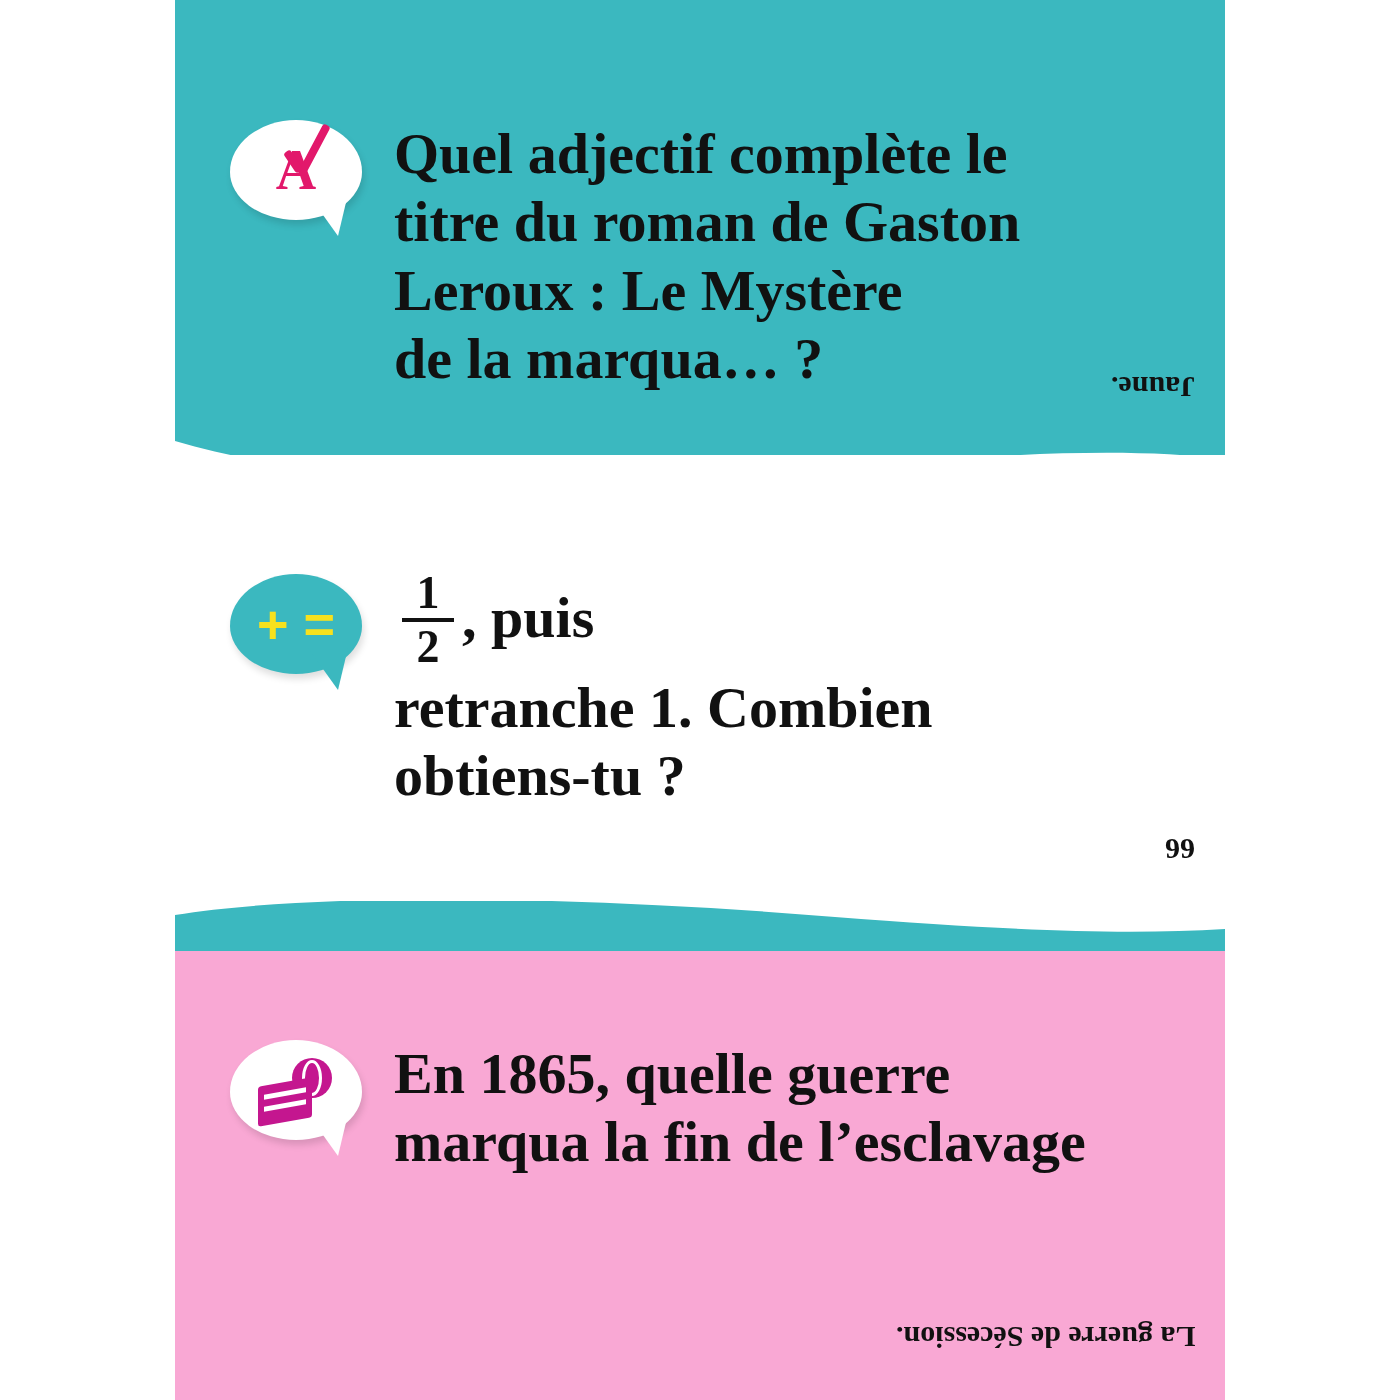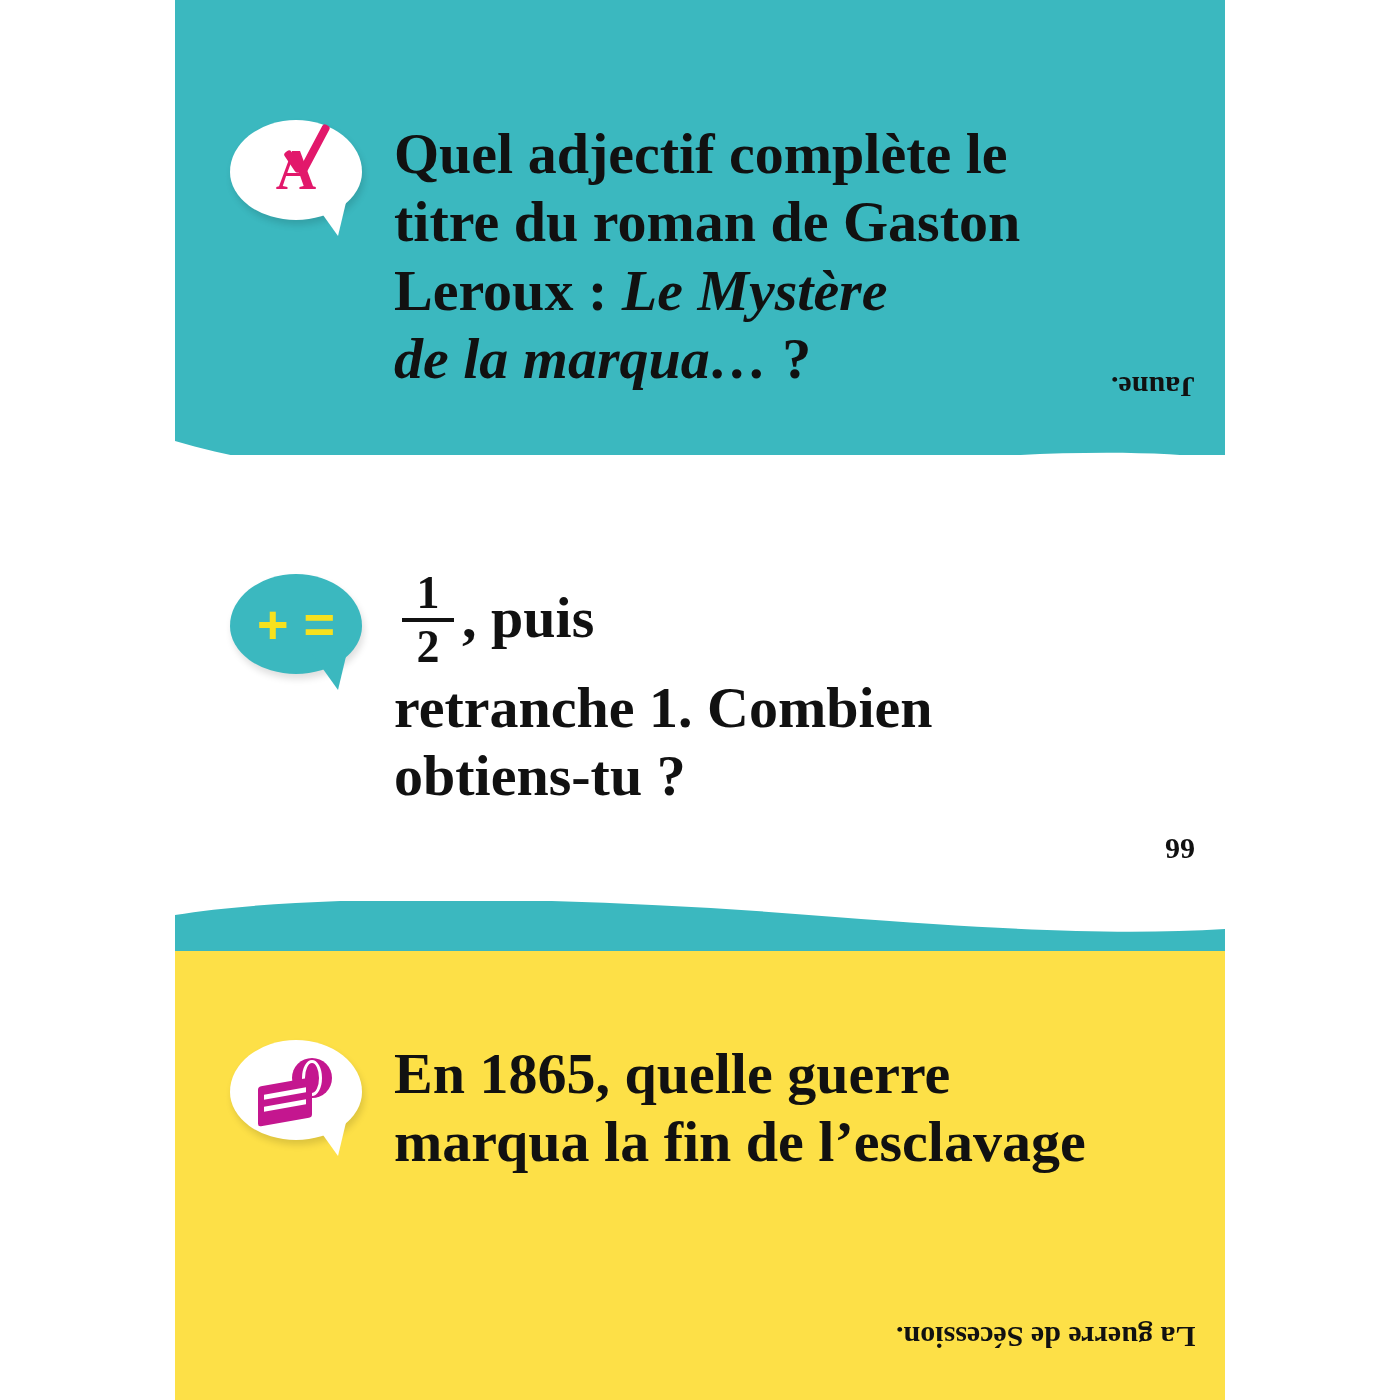--- a/index.html
+++ b/index.html
@@ -47,21 +47,21 @@
 
   .card-2 {
     top: 522px;
     height: 388px;
     background: #ffffff;
   }
 
   .card-3 {
     top: 935px;
     height: 465px;
-    background: #fde047;
+    background: #f9a8d4;
   }
   .wave-top-3 {
     position: absolute;
     left: 0;
     top: -34px;
     width: 1050px;
     height: 50px;
     display: block;
   }
 
@@ -205,21 +205,20 @@
   .q-text {
     font-family: "Liberation Serif", serif;
     font-weight: bold;
     color: #111111;
     font-size: 58px;
     line-height: 1.18;
     margin-left: 32px;
     max-width: 770px;
   }
   .q-text .ital {
-    font-style: italic;
   }
 
   
   .answer {
     position: absolute;
     right: 30px;
     font-family: "Liberation Serif", serif;
     font-weight: bold;
     font-size: 30px;
     color: #111111;

